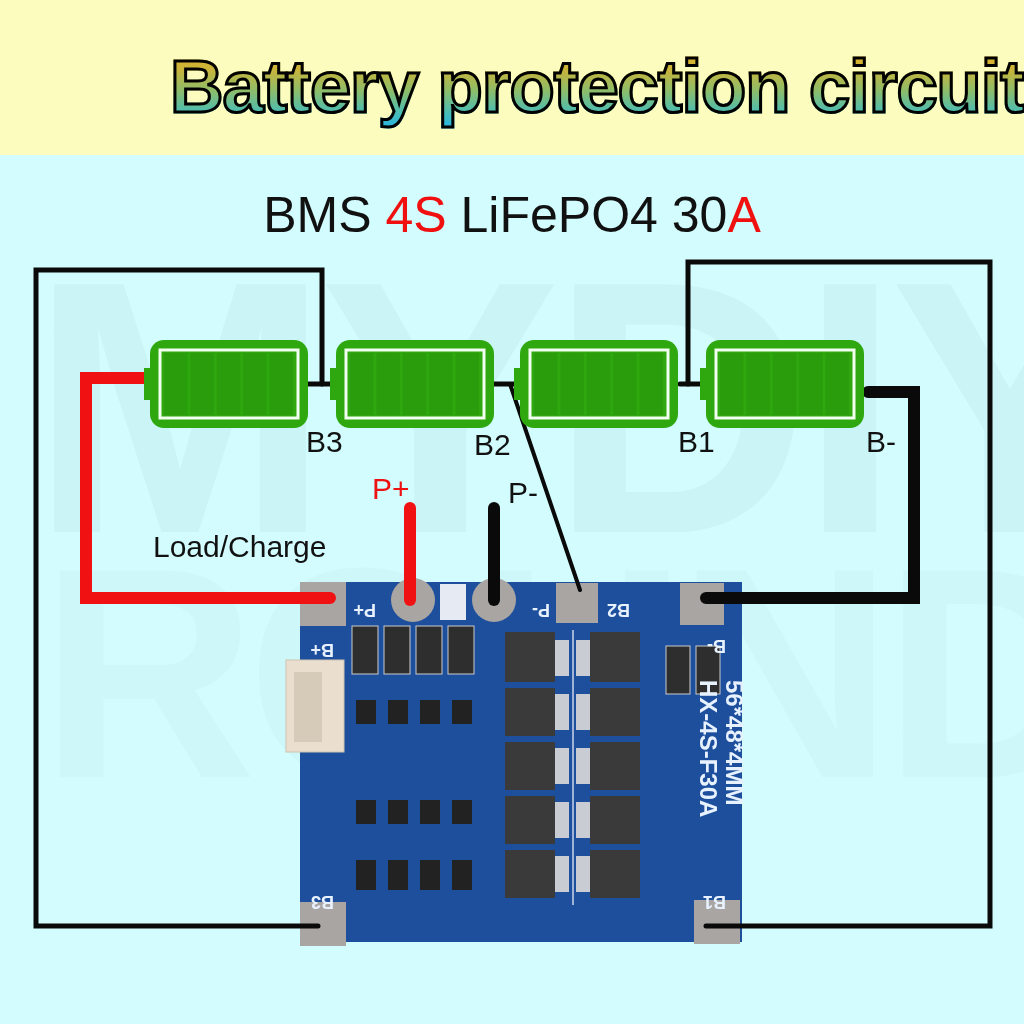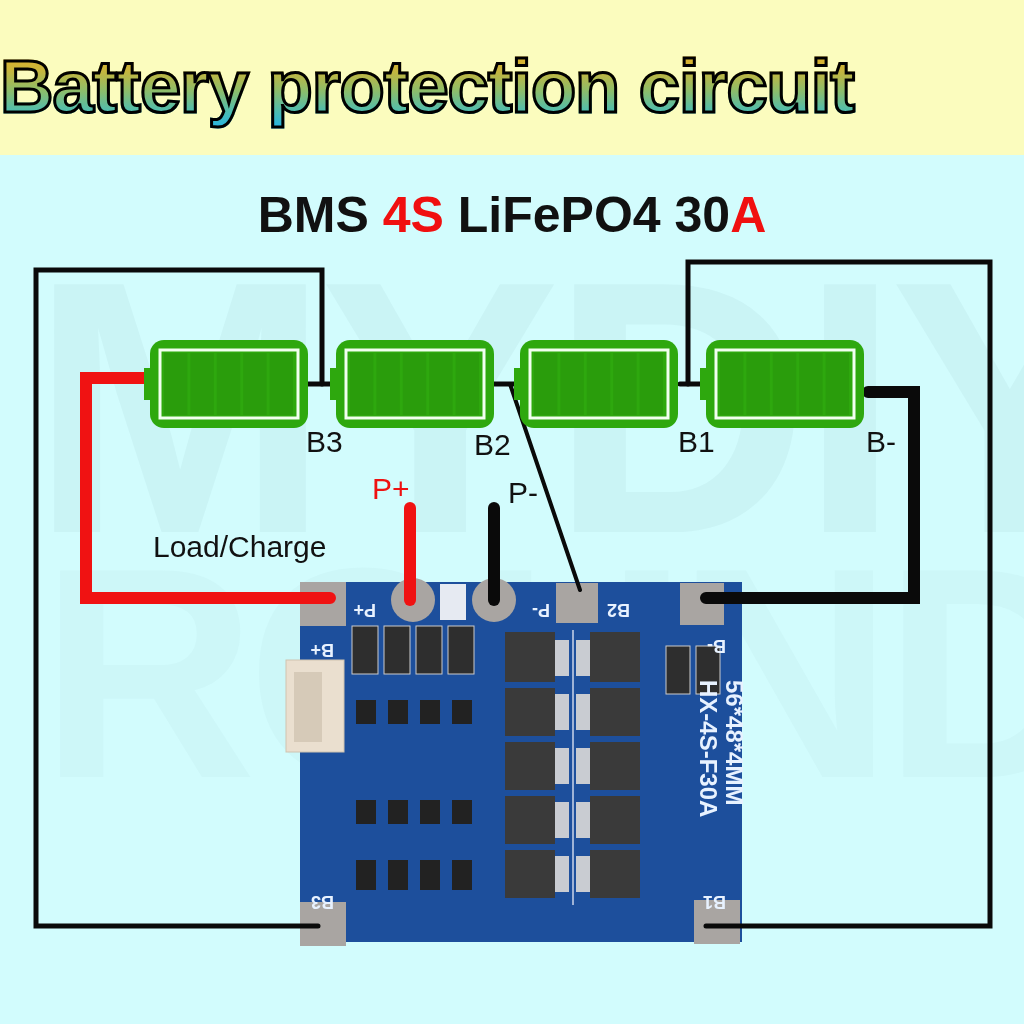--- a/index.html
+++ b/index.html
@@ -1,21 +1,21 @@
 <!DOCTYPE html>
 <html><head>
 <meta charset="utf-8">
 <style>
   html,body{margin:0;padding:0;}
   body{width:1024px;height:1024px;position:relative;overflow:hidden;background:#d2fcfd;font-family:"Liberation Sans",sans-serif;}
   .banner{position:absolute;left:0;top:0;width:1024px;height:155px;background:#fbfcbe;}
-  .banner-title{position:absolute;left:0;top:44px;width:1024px;text-align:left;font-size:74px;font-weight:bold;letter-spacing:-1px;
+  .banner-title{position:absolute;left:0;top:44px;width:1024px;text-align:right;font-size:74px;font-weight:bold;letter-spacing:-1px;
     background:linear-gradient(180deg,#f2b01e 0%,#c9b43a 30%,#8dbd6a 55%,#4cbdb2 80%,#21b4e9 100%);
     -webkit-background-clip:text;background-clip:text;color:transparent;-webkit-text-stroke:3px #000;paint-order:stroke fill;}
-  .subtitle{position:absolute;left:0;top:186px;width:1024px;text-align:center;font-size:50px;font-weight:bold;color:#111;}
+  .subtitle{position:absolute;left:0;top:186px;width:1024px;text-align:center;font-size:50px;font-weight:normal;color:#111;}
   .subtitle .red{color:#f01010;}
   .watermark{position:absolute;font-size:360px;font-weight:bold;color:#c4eef0;opacity:.55;letter-spacing:-10px;}
   .label{position:absolute;font-size:30px;color:#111;}
   .label.red{color:#ee1111;}
   svg.diagram{position:absolute;left:0;top:0;}
   .pcb-text{font-family:"Liberation Sans",sans-serif;fill:#e8f2ff;font-weight:bold;}
 </style>
 </head>
 <body>
 

